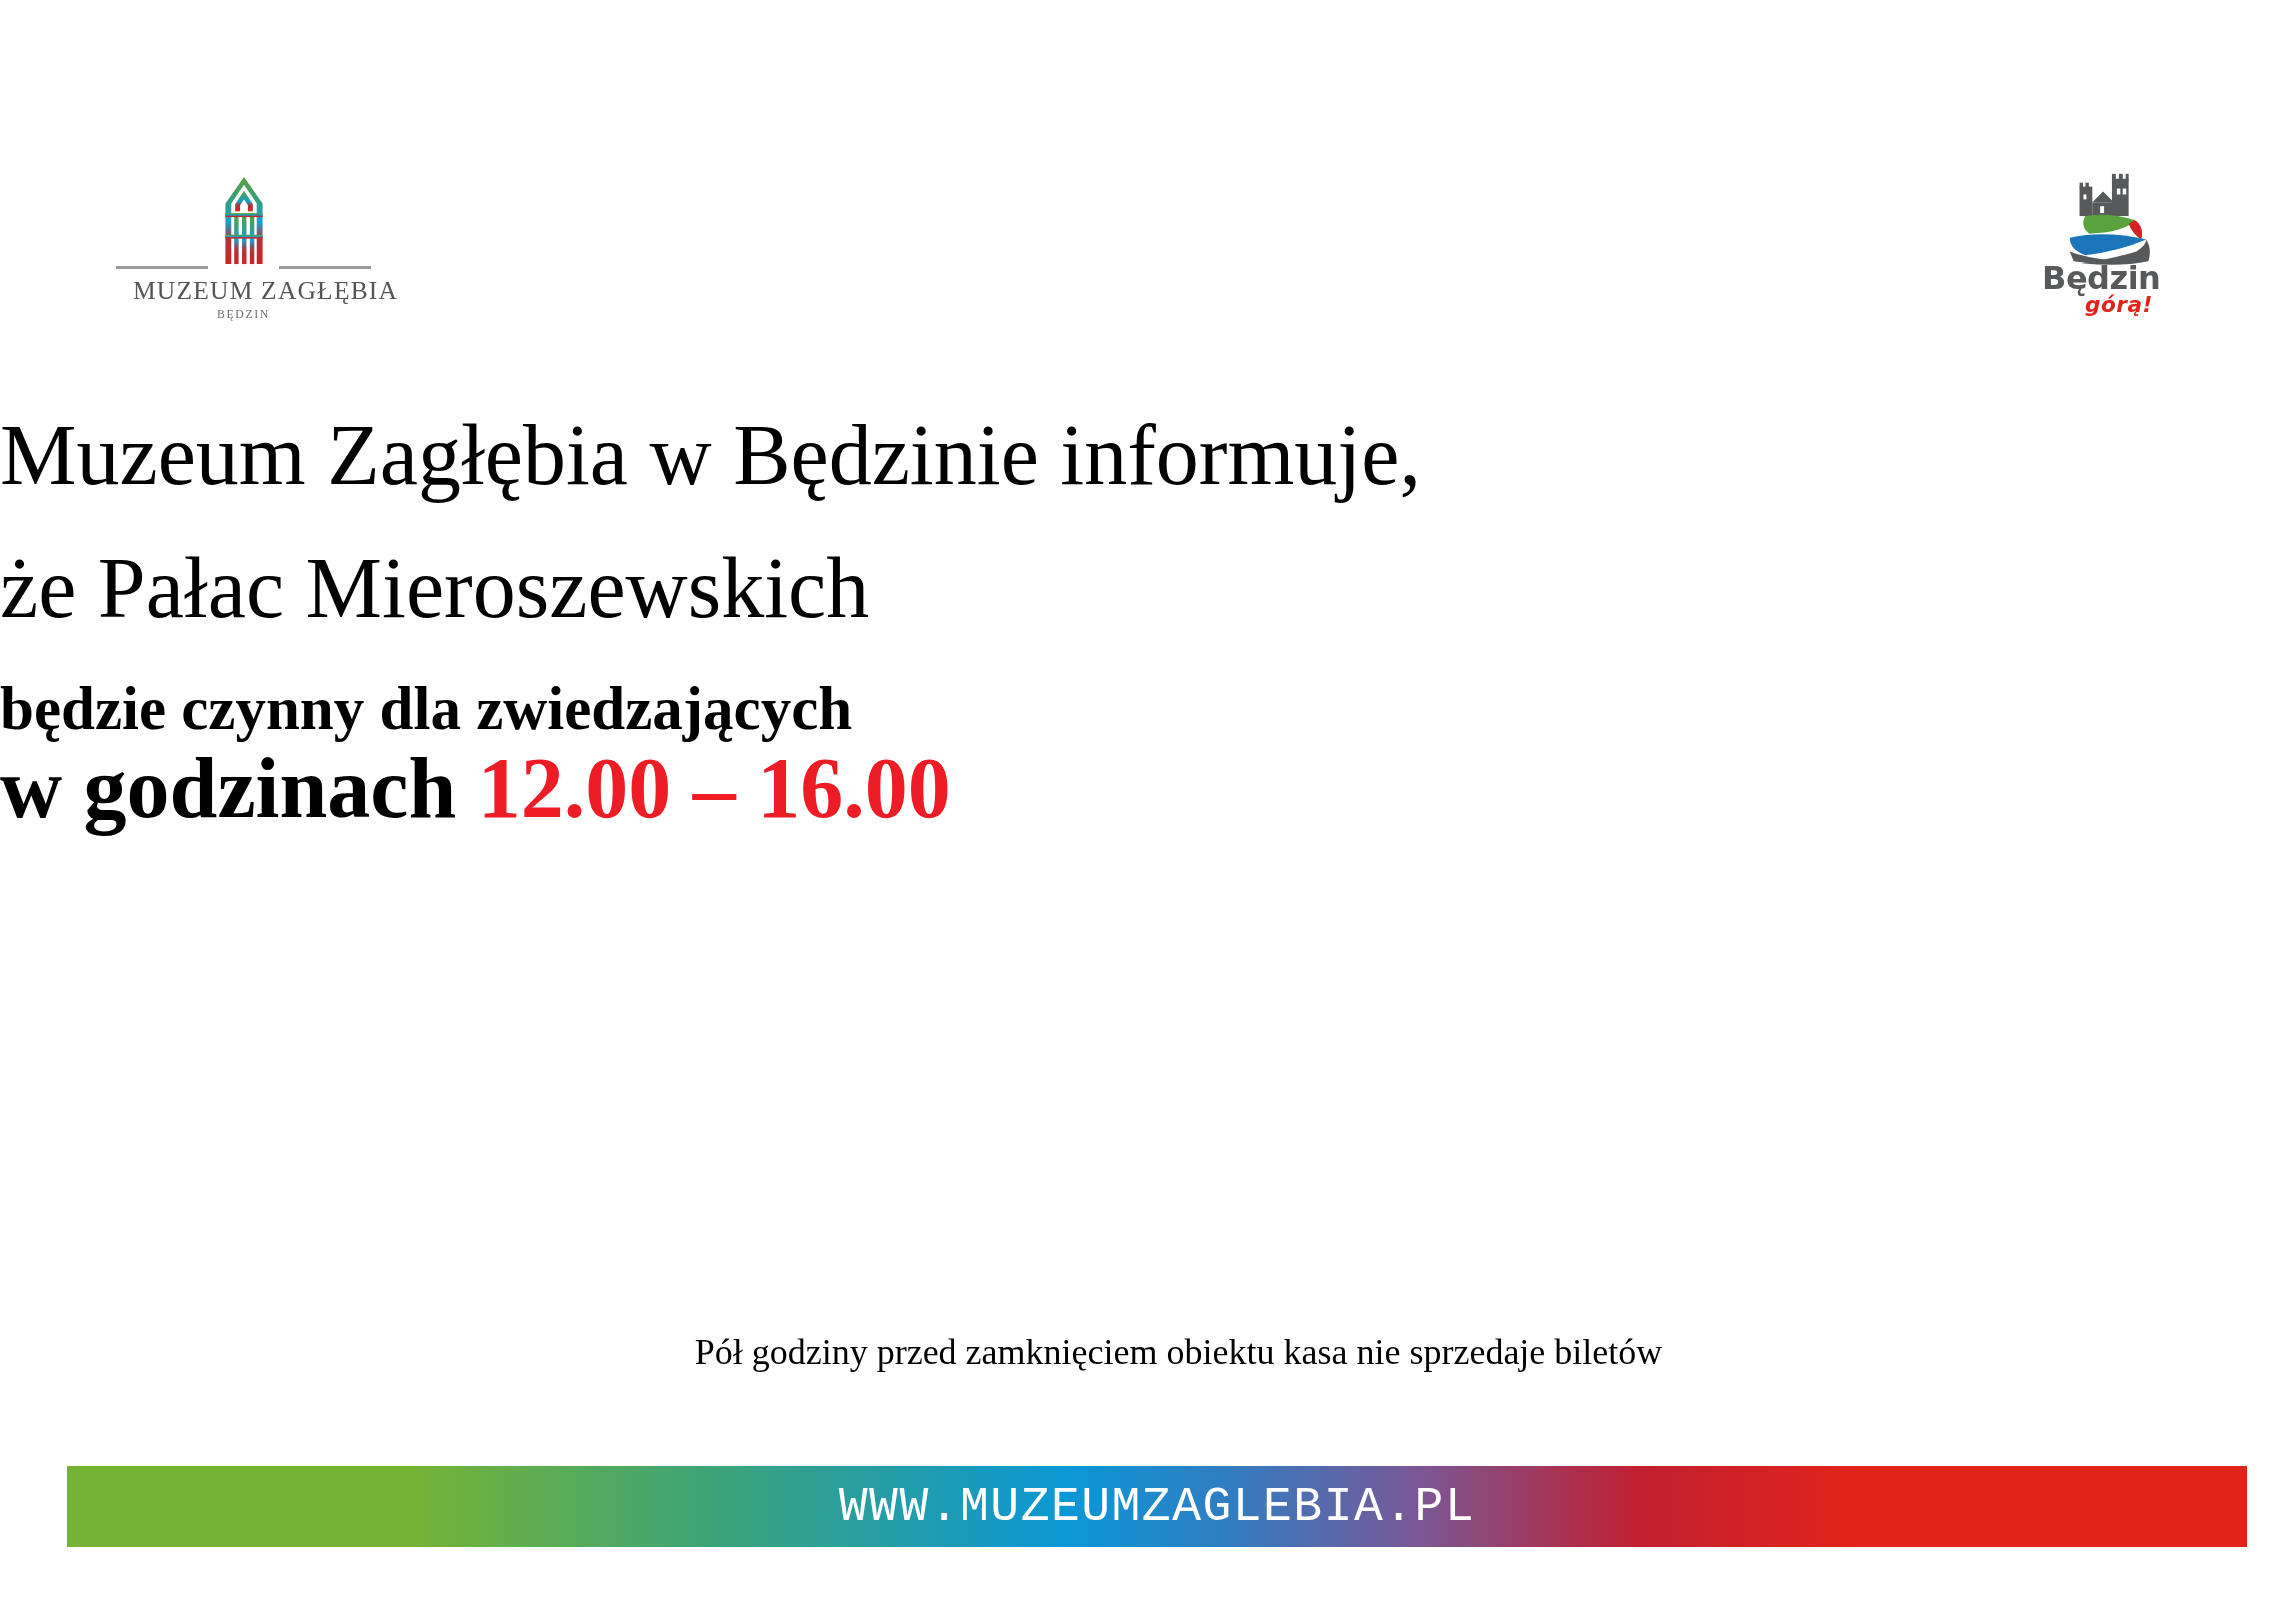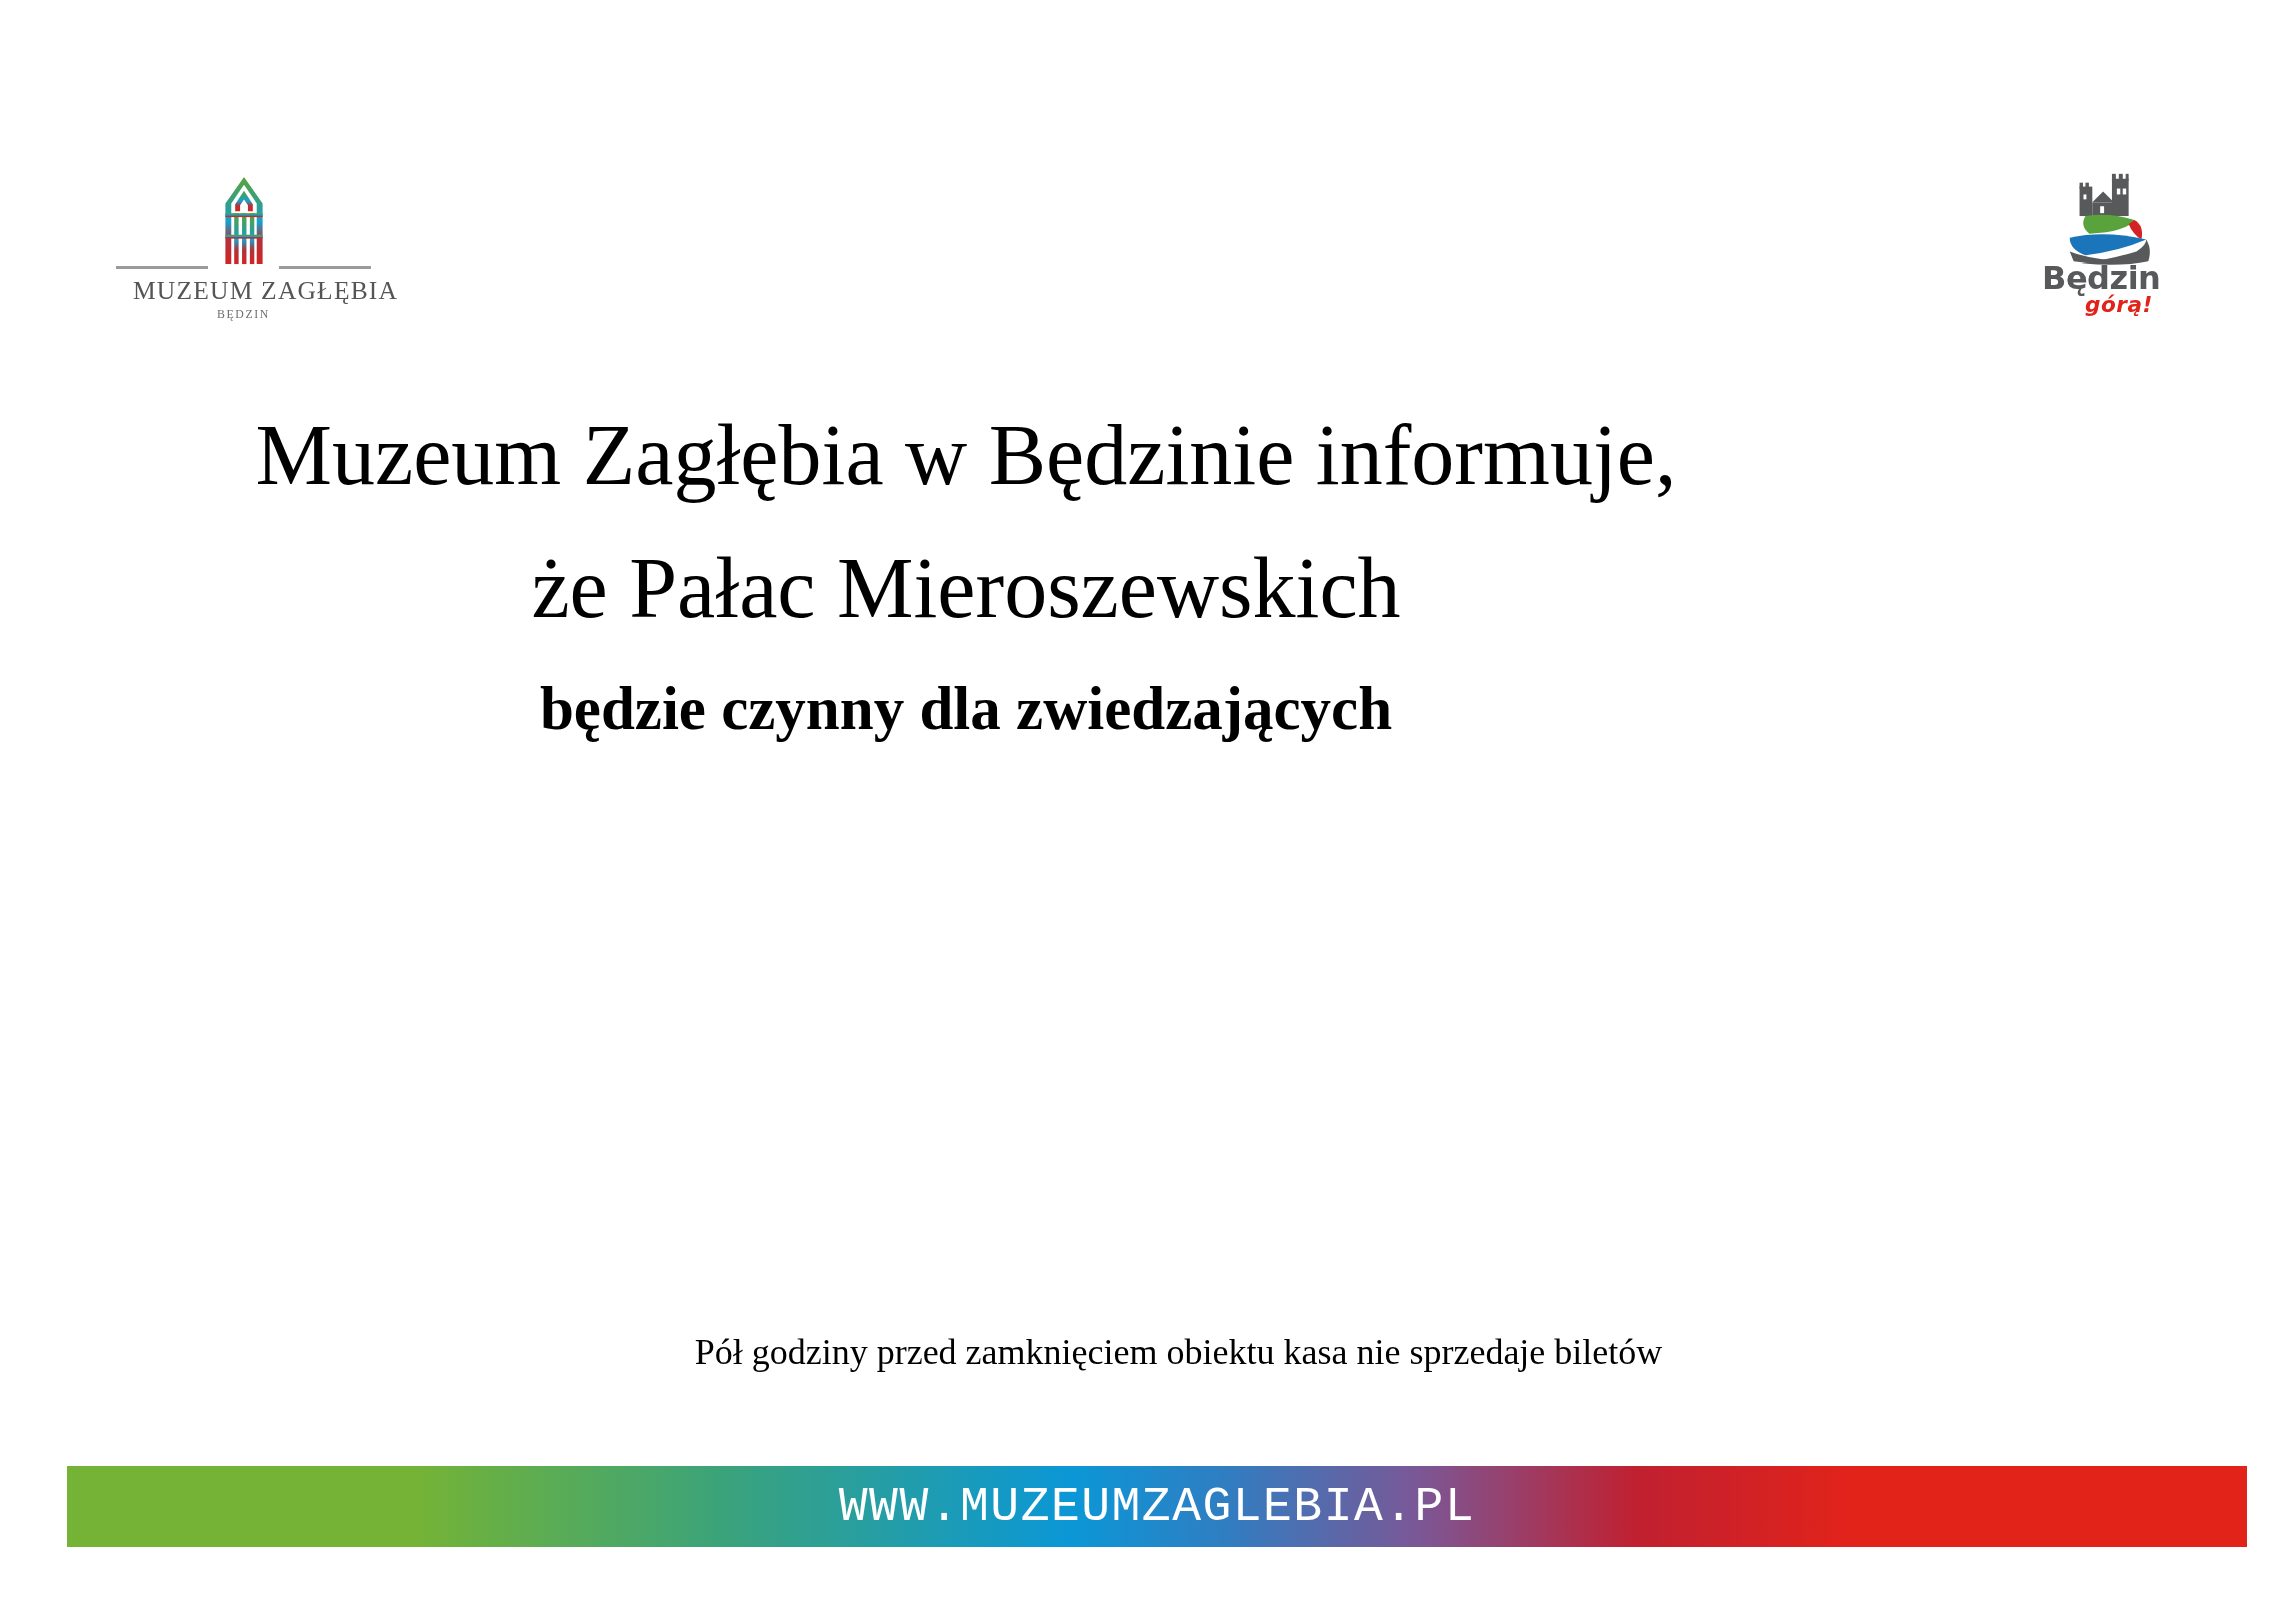--- a/index.html
+++ b/index.html
@@ -115,22 +115,21 @@
     letter-spacing: 0.5px;
     white-space: nowrap;
   }
 
   
   #announcement {
     position: absolute;
     left: 0;
     top: 412px;
     width: 1894px;
-    text-align: center;
-    padding-left: 19px;
+    text-align: left;
   }
   .ann-line {
     font-family: "Liberation Serif", serif;
     color: #000000;
     white-space: nowrap;
     line-height: 1.0;
   }
   .line-1 {
     font-size: 86px;
     margin-bottom: 47px;
@@ -268,20 +267,21 @@
     </svg>
   </div>
   <div class="bz-name">Będzin</div>
   <div class="bz-tag">górą!</div>
 </div>
 
 <div id="announcement">
   <div class="ann-line line-1">Muzeum Zagłębia w Będzinie informuje,</div>
   <div class="ann-line line-2">że Pałac Mieroszewskich</div>
   <div class="ann-line line-4">będzie czynny dla zwiedzających</div>
+  <div class="ann-line line-5"><span>w godzinach </span><span class="accent">12.00 – 16.00</span></div>
 </div>
 
 <div id="footnote">Pół godziny przed zamknięciem obiektu kasa nie sprzedaje biletów</div>
 
 <div id="footer-bar">
   <span class="site">WWW.MUZEUMZAGLEBIA.PL</span>
 </div>
 
 
 </body></html>

